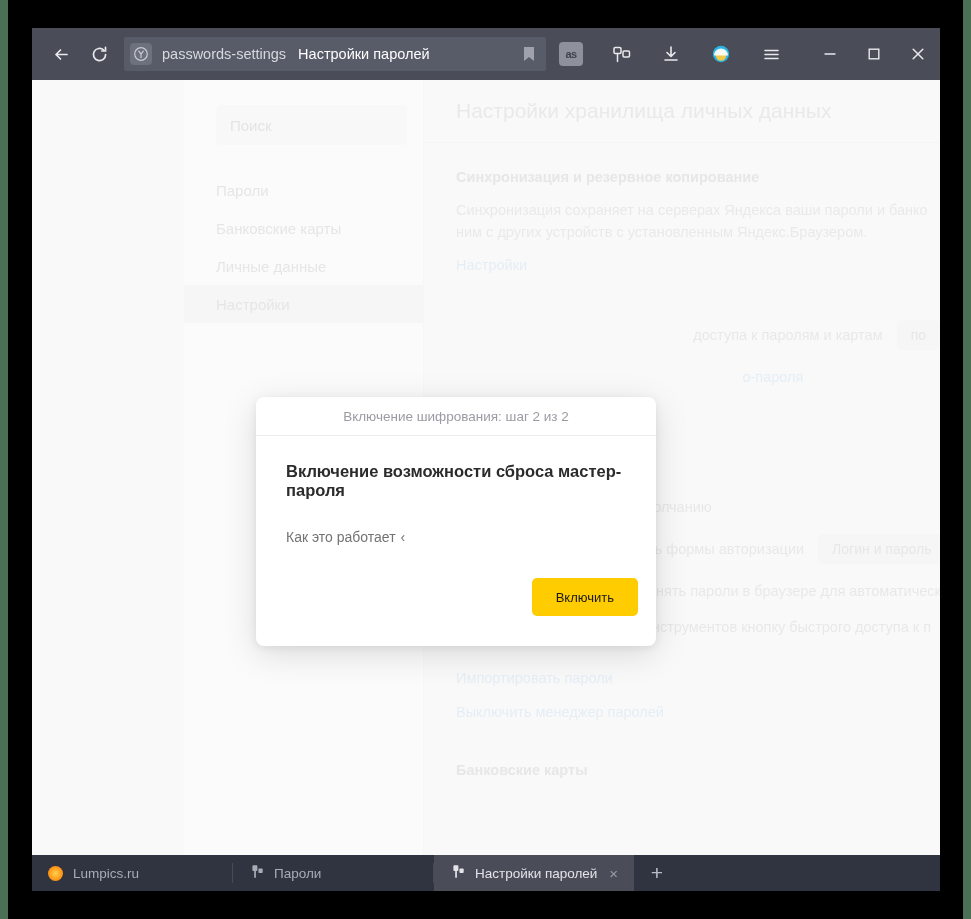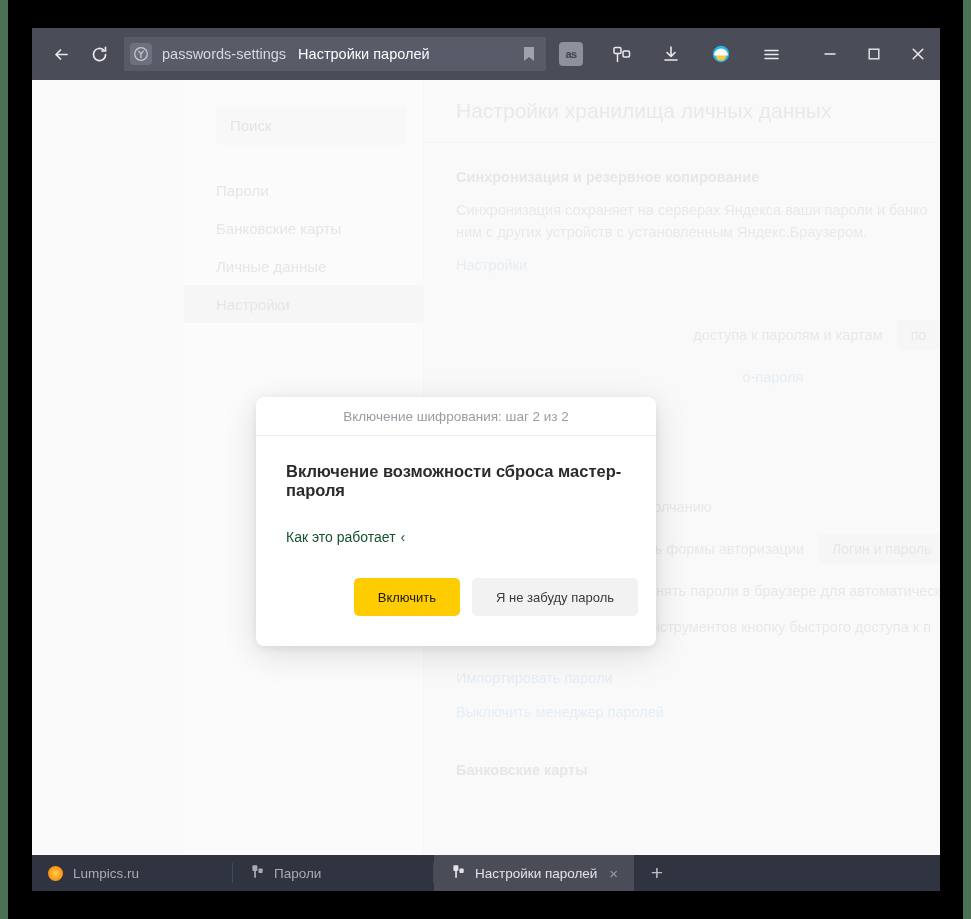--- a/index.html
+++ b/index.html
@@ -233,21 +233,21 @@
   .modal-body { padding: 26px 18px 30px 30px; }
   .modal-title {
     font-size: 16.5px; font-weight: bold; color: #2b2b2b;
     margin-bottom: 13px;
   }
   .modal-text {
     font-size: 14px; color: #3c3c3c; line-height: 21px;
   }
   .modal-link {
     display: inline-flex; align-items: center; gap: 5px;
-    font-size: 14px; color: #14532d;
+    font-size: 14px; color: #737373;
     margin-top: 16px;
   }
   .modal-actions {
     display: flex; justify-content: flex-end;
     gap: 12px; margin-top: 32px;
   }
   .btn {
     height: 38px;
     border: none;
     border-radius: 5px;
@@ -504,21 +504,20 @@
         <span>Включение шифрования: шаг 2 из 2</span>
       </div>
       <div class="modal-body">
         <div class="modal-title">Включение возможности сброса мастер-пароля</div>
         <a class="modal-link">
           <span>Как это работает</span>
           <span>‹</span>
         </a>
         <div class="modal-actions">
           <button class="btn btn-primary">Включить</button>
-          <button class="btn btn-secondary">Я не забуду пароль</button>
         </div>
       </div>
     </div>
 
   </div>
 
   <div class="taskbar">
     <div class="tb-tab w1">
       <span class="favicon-orange"></span>
       <span>Lumpics.ru</span>

